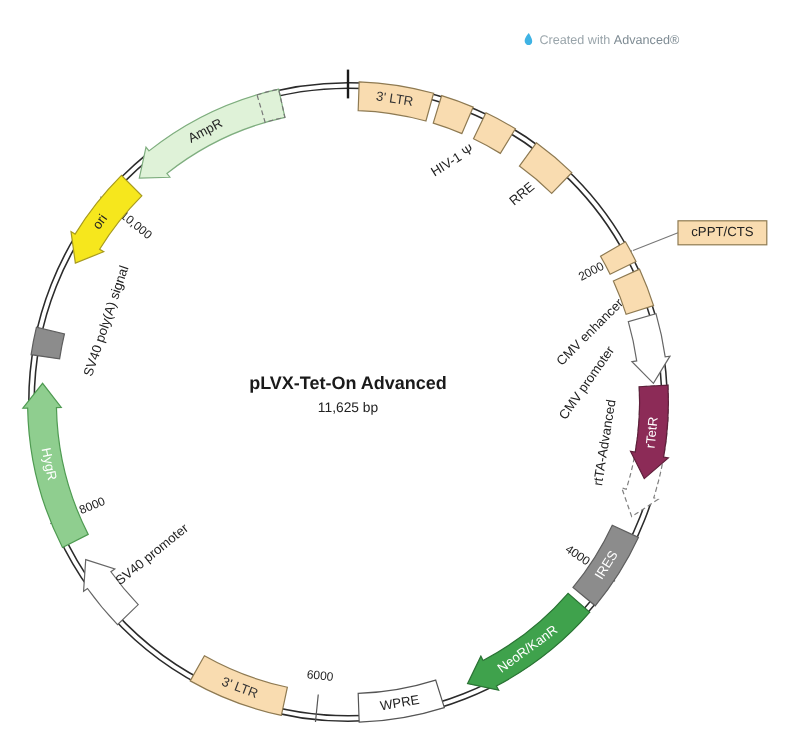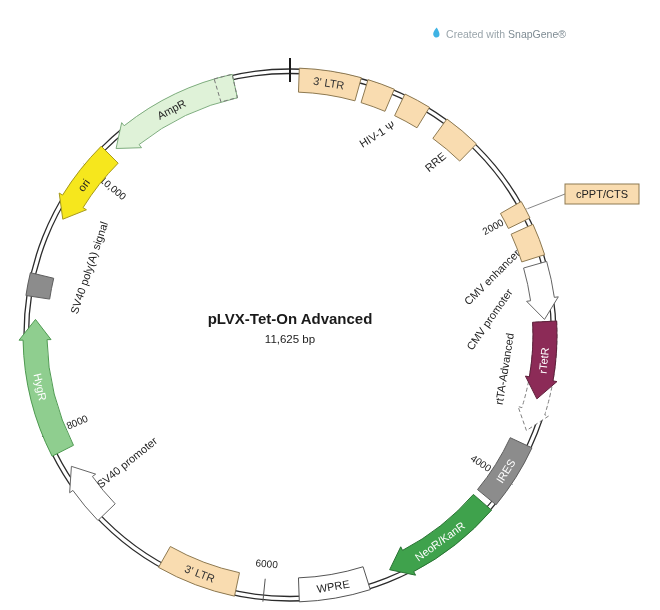--- a/index.html
+++ b/index.html
@@ -14,21 +14,21 @@
 </head>
 <body>
 
 <div class="canvas">
 
   <div class="watermark">
     <svg class="wm-icon" viewBox="0 0 12 14" width="11" height="13" aria-hidden="true">
       <path d="M6.2 0.5 C2.8 4.4 1.6 7.4 3.1 9.8 C4.3 11.7 6.7 12 8.2 10.6 C10 9 9.7 6.2 6.2 0.5 Z" fill="#3FB3E4"></path>
     </svg>
     <span class="wm-text">Created with</span>
-    <span class="wm-brand">SnapGene®</span>
+    <span class="wm-brand">Advanced®</span>
   </div>
 
   <svg id="map-svg" width="660" height="610" viewBox="0 0 660 610">
     <g id="layers">
         <circle cx="290" cy="315" r="266" fill="none" stroke="#2b2b2b" stroke-width="1.3"></circle>
         <circle cx="290" cy="315" r="261.5" fill="none" stroke="#2b2b2b" stroke-width="1.3"></circle>
         <line x1="290" y1="62" x2="290" y2="38" stroke="#1a1a1a" stroke-width="2"></line>
         <line x1="506.1925078476637" y1="199.73595725232488" x2="526.4881310333627" y2="188.91525119846148" stroke="#555555" stroke-width="1"></line>
         <text text-anchor="middle" dominant-baseline="central" font-size="10" fill="#222222" transform="translate(493.0 206.8) rotate(-28.1)">2000</text>
         <line x1="493.4222242145322" y1="451.5444934649969" x2="512.5190044469168" y2="464.36295611681294" stroke="#555555" stroke-width="1"></line>

